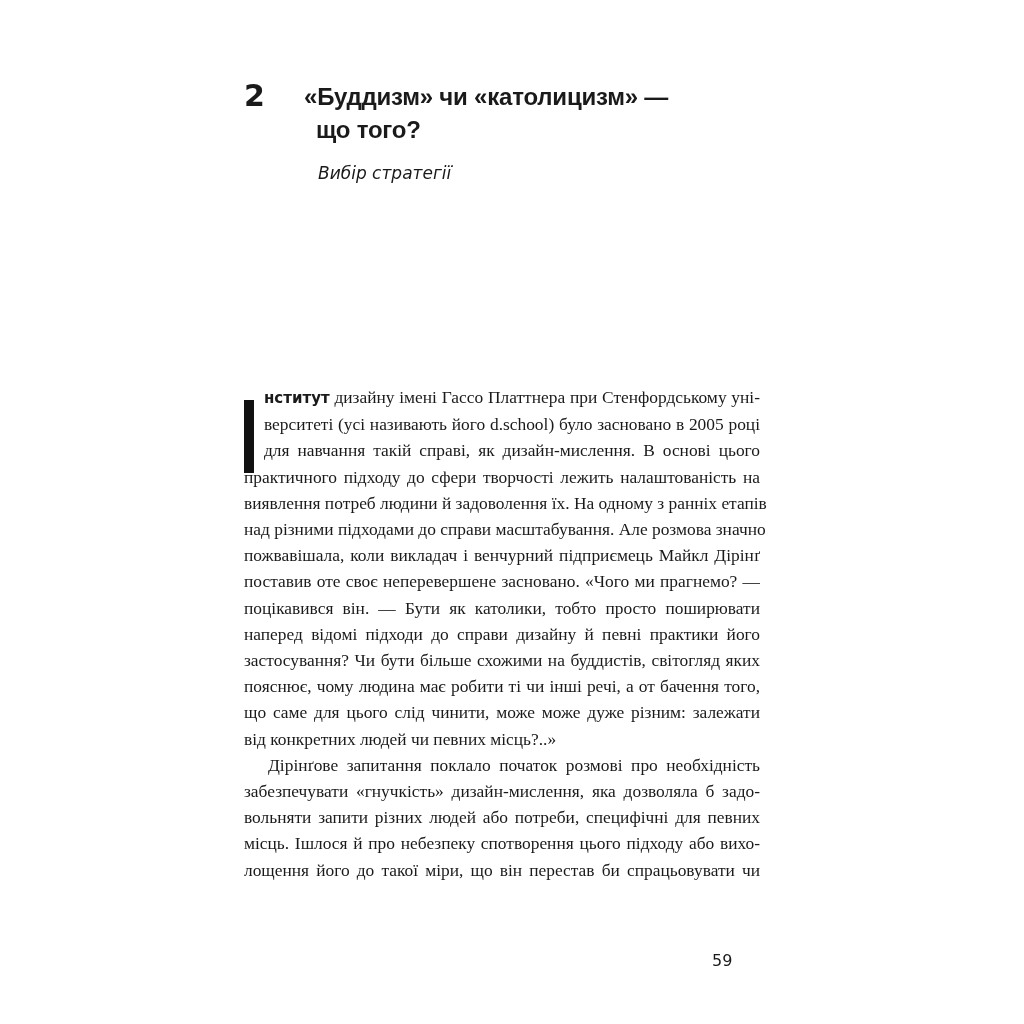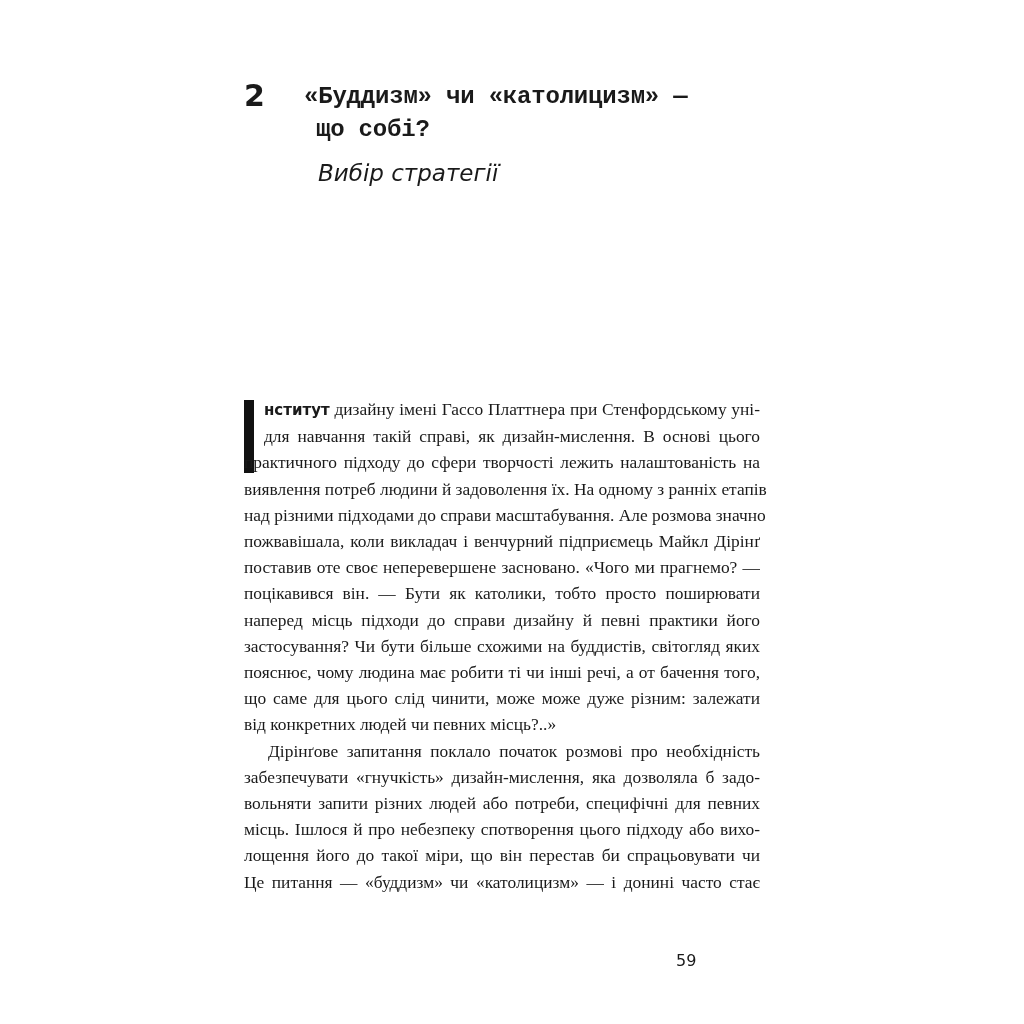--- a/index.html
+++ b/index.html
@@ -21,46 +21,46 @@
       font-family: "DejaVu Sans", sans-serif;
       font-weight: bold;
       font-size: 30px;
       line-height: 36px;
       margin: 0;
     }
     .chapter-title {
       position: absolute;
       left: 304px;
       top: 80px;
-      font-family: Liberation Mono, monospace;
+      font-family: Liberation Sans, sans-serif;
       font-weight: 600;
       font-size: 24px;
       line-height: 33px;
       margin: 0;
       width: 440px;
       letter-spacing: -0.2px;
     }
     .chapter-title .line2 {
       display: block;
       padding-left: 12px;
     }
     .chapter-subtitle {
       position: absolute;
       left: 318px;
       top: 160px;
       font-family: "DejaVu Sans", sans-serif;
       font-style: italic;
-      font-size: 23px;
+      font-size: 17px;
       line-height: 26px;
       margin: 0;
     }
     .body-text {
       position: absolute;
       left: 244px;
-      top: 396px;
+      top: 384px;
       width: 516px;
       font-family: "Liberation Serif", serif;
       font-size: 17.4px;
       line-height: 26.2px;
     }
     .line {
       display: block;
       white-space: nowrap;
       text-align: justify;
       text-align-last: justify;
@@ -82,59 +82,59 @@
       height: 73px;
       background: #111111;
     }
     .lead-in {
       font-family: "DejaVu Sans", sans-serif;
       font-weight: bold;
       font-size: 15px;
     }
     .page-number {
       position: absolute;
-      left: 676px;
+      left: 712px;
       top: 951px;
       font-family: "DejaVu Sans", sans-serif;
       font-size: 16px;
       line-height: 20px;
       margin: 0;
     }
   </style>
 </head>
 <body>
 
 <div class="chapter-number">2</div>
 <h1 class="chapter-title">
   <span>«Буддизм» чи «католицизм» —</span>
-  <span class="line2">що собі?</span>
+  <span class="line2">що того?</span>
 </h1>
 <div class="chapter-subtitle">Вибір стратегії</div>
 
 <div class="drop-cap" title=""></div>
 
 <div class="body-text">
   <div>
     <span class="line indent-drop"><span class="lead-in">нститут</span><span> дизайну імені Гассо Платтнера при Стенфордському уні-</span></span>
+    <span class="line indent-drop">верситеті (усі називають його d.school) було засновано в 2005 році</span>
     <span class="line indent-drop">для навчання такій справі, як дизайн-мислення. В основі цього</span>
     <span class="line">практичного підходу до сфери творчості лежить налаштованість на</span>
     <span class="line">виявлення потреб людини й задоволення їх. На одному з ранніх етапів</span>
     <span class="line">над різними підходами до справи масштабування. Але розмова значно</span>
     <span class="line">пожвавішала, коли викладач і венчурний підприємець Майкл Дірінґ</span>
     <span class="line">поставив оте своє неперевершене засновано. «Чого ми прагнемо? —</span>
     <span class="line">поцікавився він. — Бути як католики, тобто просто поширювати</span>
-    <span class="line">наперед місць підходи до справи дизайну й певні практики його</span>
+    <span class="line">наперед відомі підходи до справи дизайну й певні практики його</span>
     <span class="line">застосування? Чи бути більше схожими на буддистів, світогляд яких</span>
     <span class="line">пояснює, чому людина має робити ті чи інші речі, а от бачення того,</span>
     <span class="line">що саме для цього слід чинити, може може дуже різним:  залежати</span>
     <span class="line last">від конкретних людей чи певних місць?..»</span>
   </div>
   <div>
     <span class="line para-indent">Дірінґове запитання поклало початок розмові про необхідність</span>
     <span class="line">забезпечувати «гнучкість» дизайн-мислення, яка дозволяла б задо-</span>
     <span class="line">вольняти запити різних людей або потреби, специфічні для певних</span>
     <span class="line">місць. Ішлося й про небезпеку спотворення цього підходу або вихо-</span>
     <span class="line">лощення його до такої міри, що він перестав би спрацьовувати чи</span>
-    <span class="line">Це питання — «буддизм» чи «католицизм» — і донині часто стає</span>
   </div>
 </div>
 
 <div class="page-number">59</div>
 
 </body></html>

